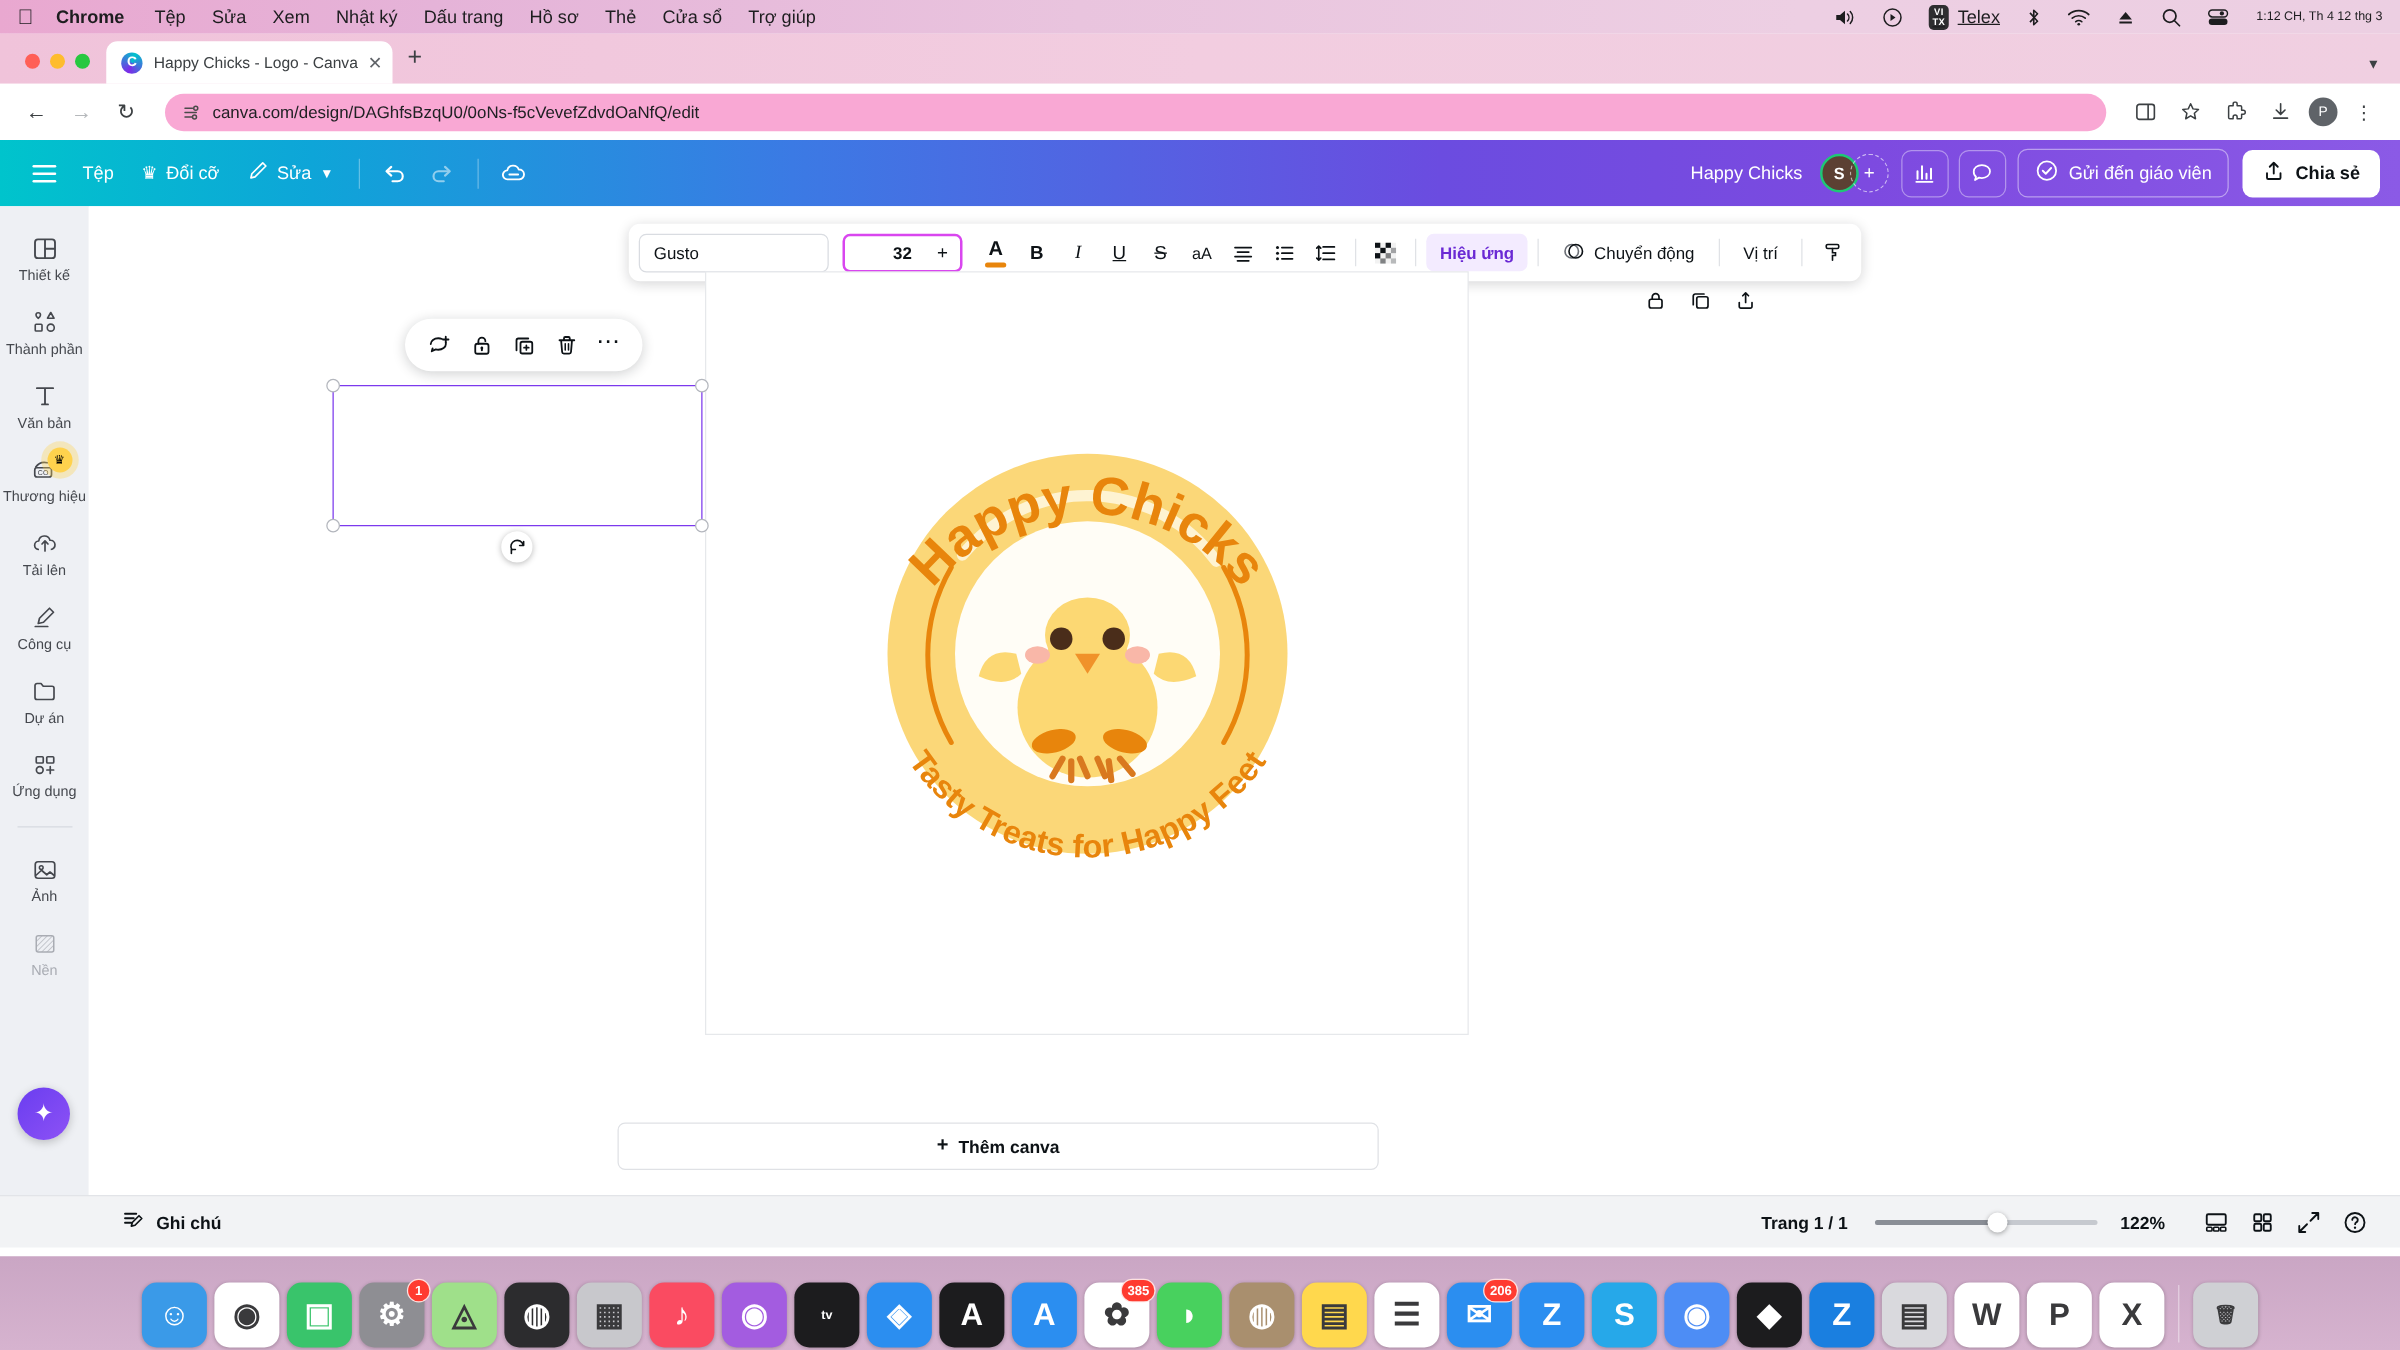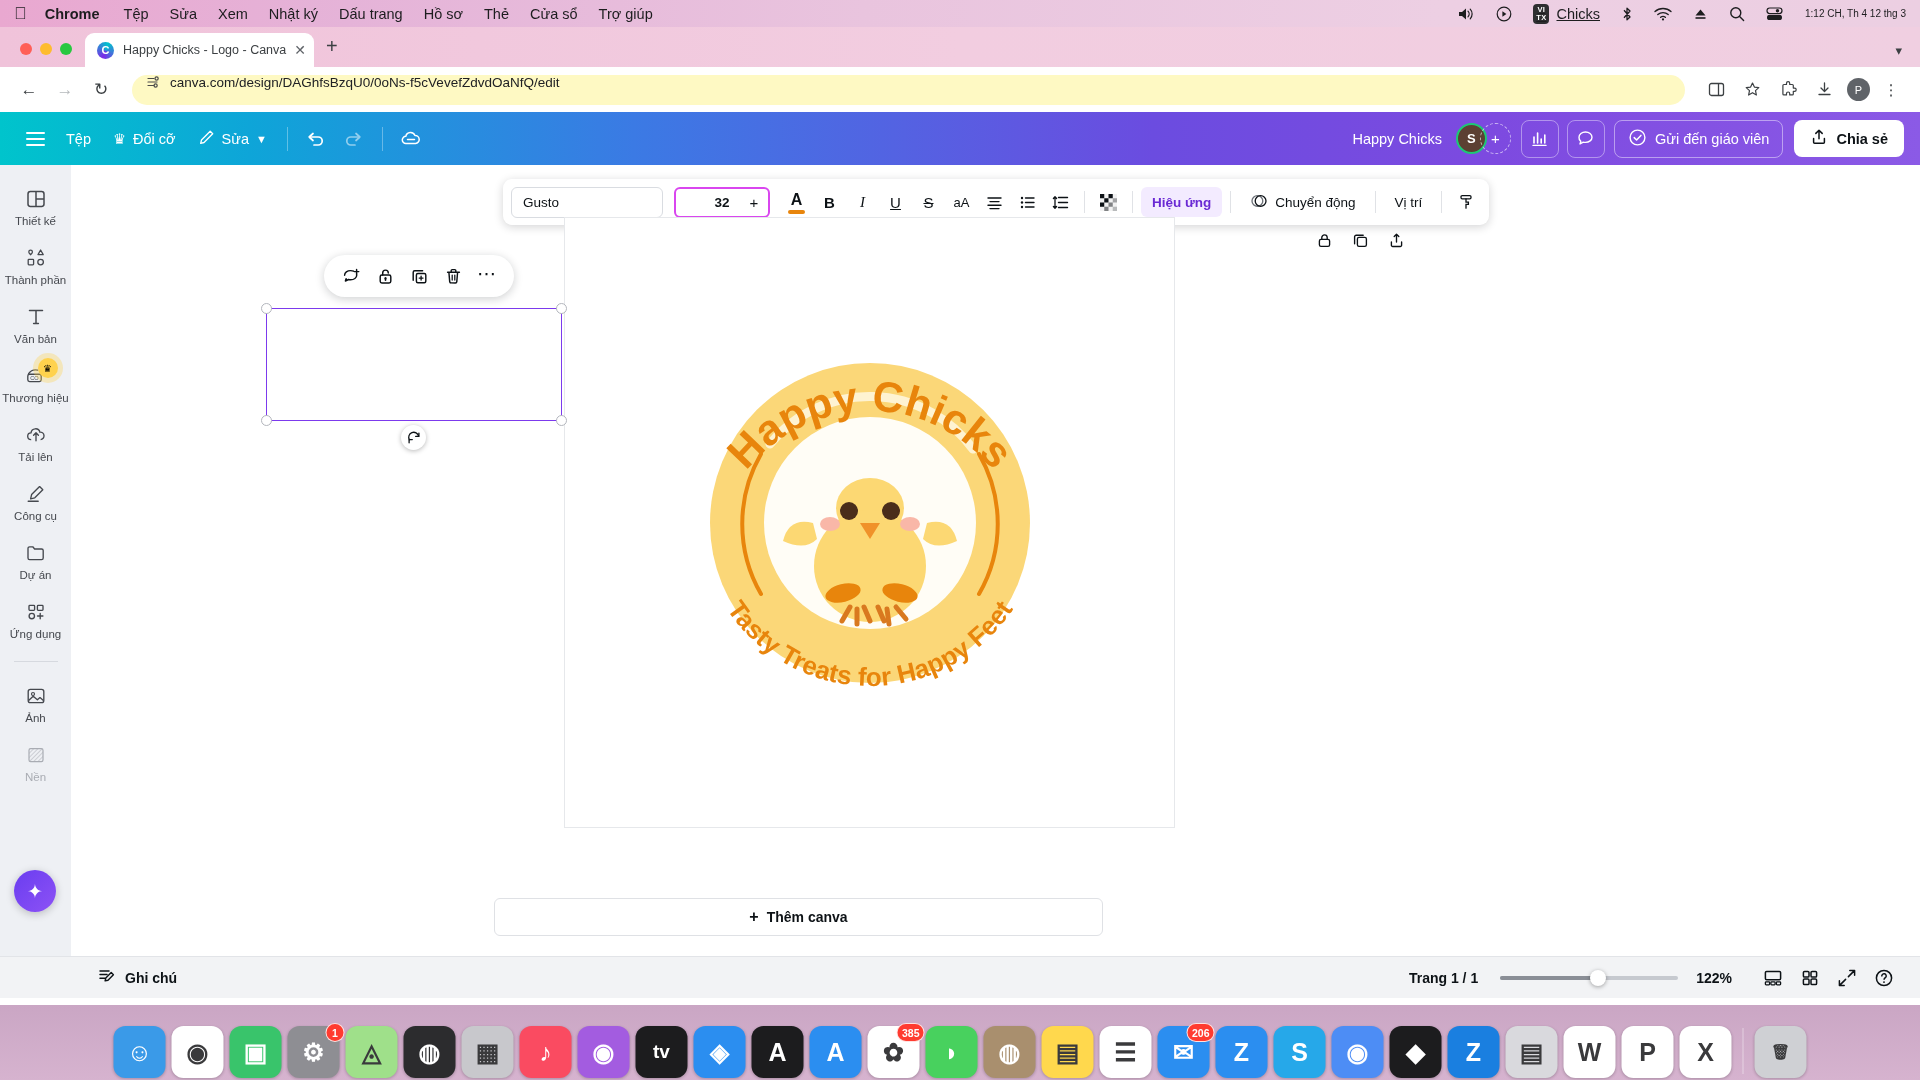--- a/index.html
+++ b/index.html
@@ -55,22 +55,22 @@
 
   
   #omnibar {
     position: absolute; top: 67px; left: 0; width: 1920px; height: 45px;
     background: #fff; display: flex; align-items: center; padding: 0 14px;
   }
   .navbtn { width: 30px; height: 30px; display:flex;align-items:center;justify-content:center;
             color:#3c4043; font-size:17px; margin-right:6px; cursor:pointer; }
   .navbtn.dim { color:#b5b8bb; }
   #urlbox {
-    flex: 1; height: 30px; background: #fef9c3; border-radius: 16px;
-    display: flex; padding: 0 14px; margin: 0 10px;
+    flex: 1; height: 30px; background: #f9a8d4; border-radius: 16px;
+    display: flex; align-items: center; padding: 0 14px; margin: 0 10px;
   }
   #urlbox .lockicon { font-size:13px; color:#4a4a4a; margin-right:10px; display:flex; }
   #urlbox .urltext { font-size: 13.5px; color: #202124; }
   #omnibar .rbtn { width:30px;height:30px;display:flex;align-items:center;justify-content:center;
                    color:#3c4043;font-size:15px;margin-left:6px;cursor:pointer; }
   #profpill { width:23px;height:23px;border-radius:50%;background:#5f6368;color:#fff;
               font-size:11px;display:flex;align-items:center;justify-content:center;margin-left:8px; }
 
   
   #canvahead {
@@ -240,21 +240,21 @@
     <svg width="16" height="16" viewBox="0 0 16 16">
         <circle cx="8" cy="8" r="6.8" stroke="#1d1d1f" stroke-width="1.2" fill="none"></circle>
         <path d="M6.4 5.2l4 2.8-4 2.8z" fill="#1d1d1f"></path>
       </svg>
   </span>
   <span class="ri">
     <span class="telexbox">
       <span>VI</span><br>
       <span>TX</span>
     </span>
-    <span style="margin-left:7px">Chicks</span>
+    <span style="margin-left:7px">Telex</span>
   </span>
   <span class="ri">
     <svg width="12" height="16" viewBox="0 0 12 16">
         <path d="M3 4.3L9 11 6 13.8V2.2L9 5 3 11.7" stroke="#1d1d1f" stroke-width="1.3" fill="none" stroke-linejoin="round"></path>
       </svg>
   </span>
   <span class="ri">
     <svg width="18" height="14" viewBox="0 0 18 14">
         <path d="M1 4.6a12 12 0 0116 0M3.8 7.5a8 8 0 0110.4 0M6.6 10.3a4 4 0 014.8 0" stroke="#1d1d1f" stroke-width="1.35" fill="none" stroke-linecap="round"></path>
         <circle cx="9" cy="12.4" r="1.1" fill="#1d1d1f"></circle>
@@ -790,21 +790,21 @@
       <div class="dicon" style="background: rgb(200, 200, 204); color: rgb(58, 58, 60);">
         <span style="font-size: 25px; font-weight: 700;">▦</span>
       </div>
       <div class="dicon" style="background: rgb(250, 75, 97); color: rgb(255, 255, 255);">
         <span style="font-size: 25px; font-weight: 700;">♪</span>
       </div>
       <div class="dicon" style="background: rgb(163, 92, 224); color: rgb(255, 255, 255);">
         <span style="font-size: 25px; font-weight: 700;">◉</span>
       </div>
       <div class="dicon" style="background: rgb(28, 28, 30); color: rgb(255, 255, 255);">
-        <span style="font-size: 19px; font-weight: 700;">tv</span>
+        <span style="font-size: 10px; font-weight: 700;">tv</span>
       </div>
       <div class="dicon" style="background: rgb(43, 142, 240); color: rgb(255, 255, 255);">
         <span style="font-size: 25px; font-weight: 700;">◈</span>
       </div>
       <div class="dicon" style="background: rgb(28, 28, 30); color: rgb(255, 255, 255);">
         <span style="font-size: 25px; font-weight: 700;">A</span>
       </div>
       <div class="dicon" style="background: rgb(43, 142, 240); color: rgb(255, 255, 255);">
         <span style="font-size: 25px; font-weight: 700;">A</span>
       </div>

